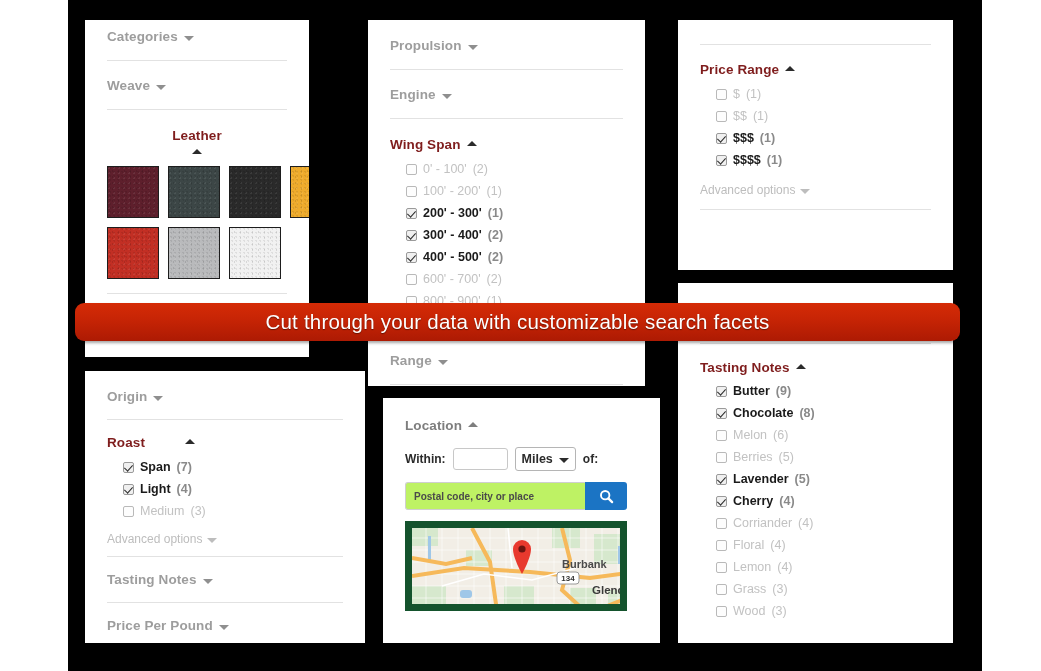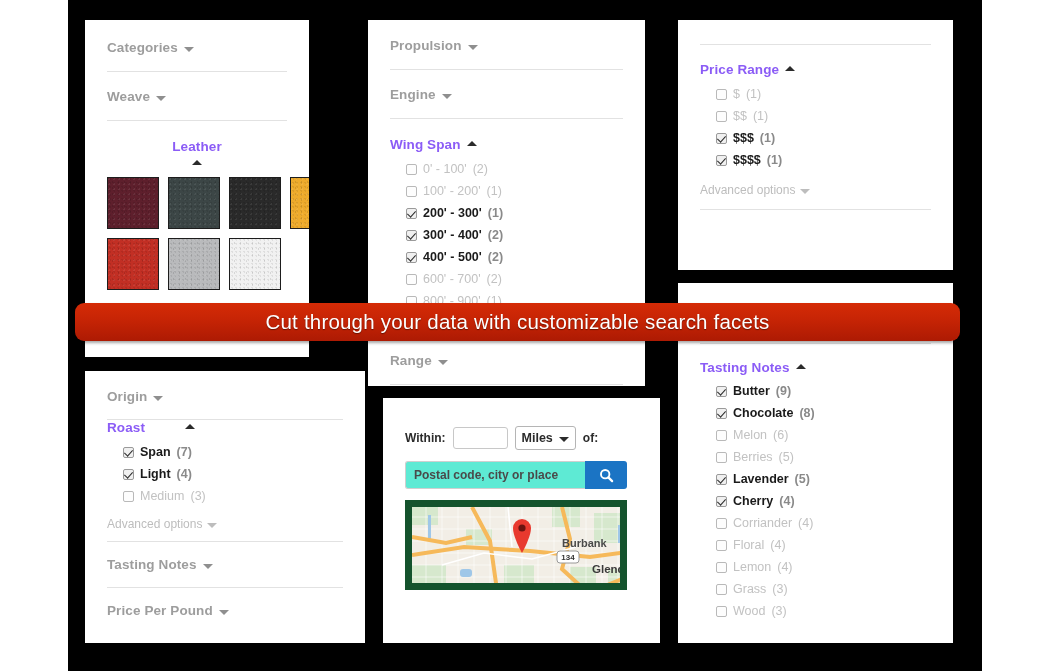--- a/index.html
+++ b/index.html
@@ -1,20 +1,20 @@
 <!DOCTYPE html>
 <html><head>
 <meta charset="utf-8">
 <style>
   html,body{margin:0;padding:0;background:#ffffff;}
   body{width:1041px;height:671px;overflow:hidden;font-family:"Liberation Sans",sans-serif;}
   #stage{position:relative;width:1041px;height:671px;background:#ffffff;}
   .blackbg{position:absolute;background:#000000;}
   .panel{position:absolute;background:#ffffff;box-sizing:border-box;overflow:hidden;}
-  .facet-head{font-size:13.5px;font-weight:bold;color:#8b5cf6;letter-spacing:.1px;display:flex;align-items:center;gap:6px;}
+  .facet-head{font-size:13.5px;font-weight:bold;color:#7f1d1d;letter-spacing:.1px;display:flex;align-items:center;gap:6px;}
   .facet-head.collapsed{color:#9d9d9d;font-weight:bold;}
   .caret{display:inline-block;width:0;height:0;border-left:5px solid transparent;border-right:5px solid transparent;}
   .caret.down{border-top:5px solid #8f8f8f;margin-top:3px;}
   .caret.up{border-bottom:5px solid #2b2b2b;margin-bottom:3px;}
   .rule{height:1px;background:#e2e2e2;margin:10px 0 0 0;}
   .opt{display:flex;align-items:center;gap:6px;font-size:12.5px;line-height:16px;padding:3px 0 3px 16px;}
   .opt .box{width:11px;height:11px;box-sizing:border-box;border:1px solid #b9b9b9;background:#fdfdfd;border-radius:2px;flex:none;position:relative;}
   .opt.on .box{background:#f0f0f0;border-color:#9a9a9a;}
   .opt.on .box:after{content:"";position:absolute;left:2px;top:0px;width:4px;height:7px;border:solid #2b2b2b;border-width:0 1.6px 1.6px 0;transform:rotate(42deg);}
   .opt .lbl{color:#c2c2c2;}
@@ -33,33 +33,33 @@
   #banner span{color:#ffffff;font-size:20.5px;font-weight:normal;letter-spacing:.2px;
      text-shadow:0 1px 1px rgba(0,0,0,.45);font-family:"Liberation Sans",sans-serif;}
   
   .loc-row{display:flex;align-items:center;gap:7px;padding-top:14px;}
   .loc-row .lab{font-size:12px;font-weight:bold;color:#2b2b2b;}
   .numinput{width:55px;height:22px;border:1px solid #c8c8c8;border-radius:3px;background:#fff;box-sizing:border-box;}
   .unitsel{height:24px;border:1px solid #b5b5b5;border-radius:3px;background:#fff;display:flex;align-items:center;
      gap:6px;padding:0 6px;box-sizing:border-box;font-size:12.5px;color:#2b2b2b;font-weight:bold;}
   .unitsel .caret.down{border-top-color:#2b2b2b;}
   .searchwrap{display:flex;margin-top:11px;width:222px;height:28px;}
-  .searchwrap .inp{flex:1;border:1px solid #cfcfcf;border-right:none;border-radius:3px 0 0 3px;background:#5eead4;
-     display:flex;align-items:center;padding-left:8px;font-size:12px;color:#4a4a4a;font-weight:bold;box-sizing:border-box;}
+  .searchwrap .inp{flex:1;border:1px solid #cfcfcf;border-right:none;border-radius:3px 0 0 3px;background:#bef264;
+     display:flex;align-items:center;padding-left:8px;font-size:10px;color:#4a4a4a;font-weight:bold;box-sizing:border-box;}
   .searchwrap .btn{width:42px;background:#1b74c4;border-radius:0 3px 3px 0;display:flex;align-items:center;justify-content:center;}
   .map{margin-top:11px;width:222px;height:90px;border:7px solid #14532d;position:relative;overflow:hidden;background:#f0ece4;box-sizing:border-box;}
 </style>
 </head>
 <body>
 
 <div id="stage">
 
   <div class="blackbg" style="left:68px;top:0;width:914px;height:671px;"></div>
 
-  <div class="panel" style="left:85px;top:20px;width:224px;height:337px;padding:20px 22px;">
+  <div class="panel" style="left:85px;top:20px;width:224px;height:337px;padding:9px 22px;">
     <div class="facet-head collapsed">
       <span>Categories</span>
       <i class="caret down"></i>
     </div>
     <div class="rule" style="margin-top:16px;"></div>
 
     <div class="facet-head collapsed" style="margin-top:17px;">
       <span>Weave</span>
       <i class="caret down"></i>
     </div>
@@ -198,21 +198,21 @@
     <div class="rule" style="margin-top:12px;"></div>
   </div>
 
   <div class="panel" style="left:85px;top:371px;width:280px;height:272px;padding:14px 22px;">
     <div class="facet-head collapsed" style="margin-top:4px;">
       <span>Origin</span>
       <i class="caret down"></i>
     </div>
     <div class="rule" style="margin-top:15px;"></div>
 
-    <div class="facet-head" style="gap:40px;">
+    <div class="facet-head" style="margin-top:15px;gap:40px;">
       <span>Roast</span>
       <i class="caret up"></i>
     </div>
     <div id="roastlist" style="margin-top:6px;">
         <div class="opt on">
           <span class="box"></span>
           <span class="lbl">Span</span>
           <span class="cnt">(7)</span>
         </div>
         <div class="opt on">
@@ -239,20 +239,24 @@
     <div class="rule" style="margin-top:15px;"></div>
 
     <div class="facet-head collapsed" style="margin-top:15px;">
       <span>Price Per Pound</span>
       <i class="caret down"></i>
     </div>
 
   </div>
 
   <div class="panel" style="left:383px;top:398px;width:277px;height:245px;padding:14px 22px;">
+    <div class="facet-head" style="margin-top:6px;color:#7e7e7e;">
+      <span>Location</span>
+      <i class="caret up" style="border-bottom-color:#7e7e7e;"></i>
+    </div>
 
     <div class="loc-row">
       <span class="lab">Within:</span>
       <input class="numinput" type="text" value="" style="">
       <div class="unitsel">
         <span>Miles</span>
         <i class="caret down"></i>
       </div>
       <span class="lab">of:</span>
     </div>

